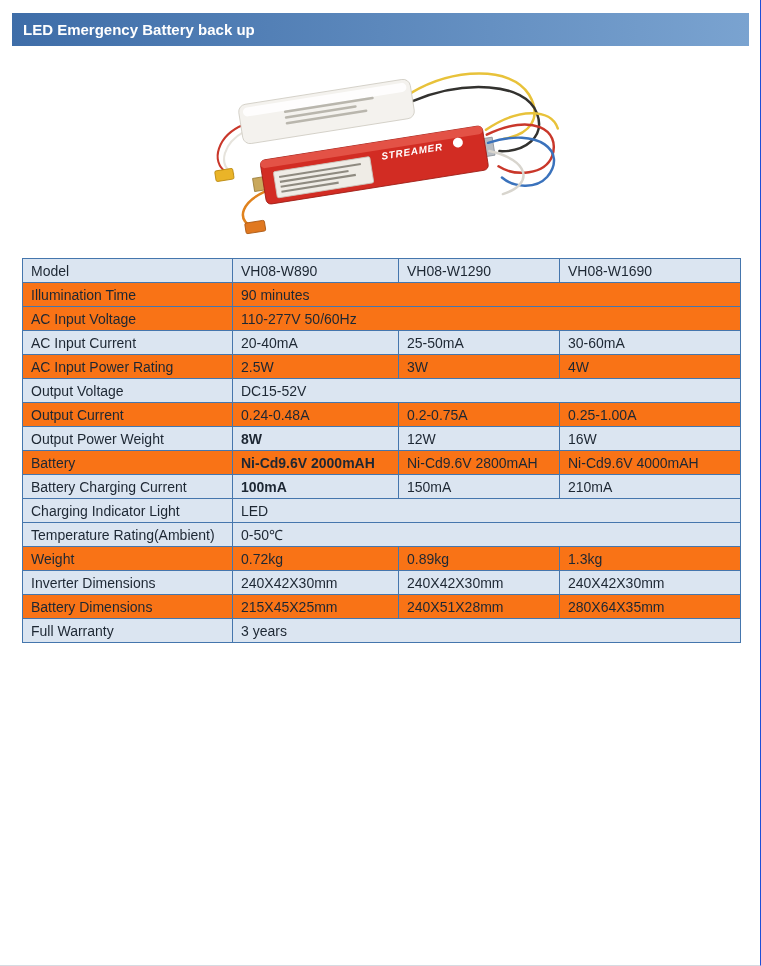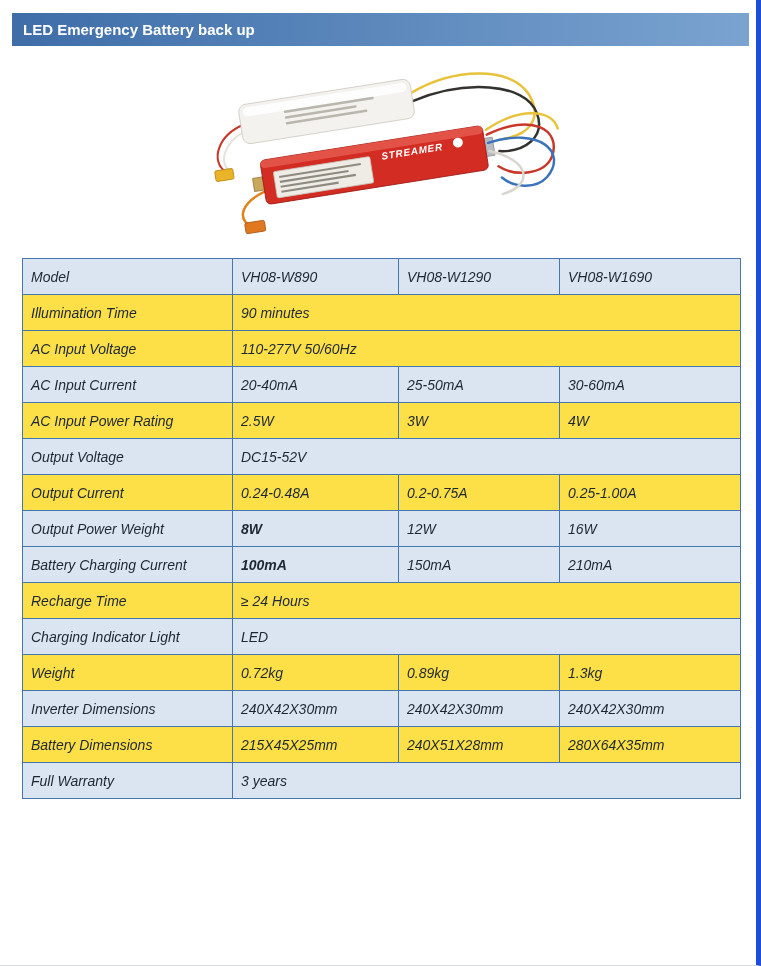--- a/index.html
+++ b/index.html
@@ -3,21 +3,21 @@
 <meta charset="utf-8">
 <style>
   html,body { margin:0; padding:0; background:#ffffff; }
   body { font-family:"Liberation Sans", sans-serif; }
 
   .page {
     position:relative;
     width:761px; height:966px;
     background:#ffffff;
     box-sizing:border-box;
-    border-right:5px solid #1d4ed8;
+    border-right:1px solid #1d4ed8;
     border-bottom:1px solid #d6dbe2;
     overflow:hidden;
   }
 
   .banner {
     position:absolute; left:12px; top:13px;
     width:737px; height:33px;
     background:linear-gradient(90deg, var(--banner-from,#3e6da8), var(--banner-to,#7aa3d0));
     color:#ffffff;
     display:flex; align-items:center;
@@ -32,35 +32,34 @@
   .product svg { width:100%; height:100%; }
 
   table.spec {
     position:absolute; left:22px; top:258px;
     width:718px;
     border-collapse:collapse;
     table-layout:fixed;
   }
   table.spec td {
     border:1px solid var(--accent-border,#4576ad);
-    height:36px;
+    height:24px;
     font-size:14px;
     color:#1d2733;
     padding:0 8px;
     box-sizing:border-box;
     overflow:hidden;
     white-space:nowrap;
-    font-style:italic;
   }
   td.label-cell { text-align:left; padding-left:12px; }
   td.value-cell { text-align:left; }
   td.bold { font-weight:bold;margin-top:41px; }
   td.large { font-size:15.5px; }
   tr.alt { background:var(--row-alt,#dbe5f1); }
-  tr:not(.alt) { background:#fde047; }
+  tr:not(.alt) { background:#f97316; }
 </style>
 </head>
 <body>
 
 <div class="page">
 
   <div class="banner">
     <span>LED Emergency Battery back up</span>
   </div>
 
@@ -158,33 +157,39 @@
           <td class="value-cell">0.24-0.48A</td>
           <td class="value-cell">0.2-0.75A</td>
           <td class="value-cell">0.25-1.00A</td>
         </tr>
         <tr class="alt">
           <td class="label-cell">Output Power Weight</td>
           <td class="value-cell bold">8W</td>
           <td class="value-cell">12W</td>
           <td class="value-cell">16W</td>
         </tr>
+        <tr>
+          <td class="label-cell">Battery</td>
+          <td class="value-cell bold">Ni-Cd9.6V 2000mAH</td>
+          <td class="value-cell">Ni-Cd9.6V 2800mAH</td>
+          <td class="value-cell">Ni-Cd9.6V 4000mAH</td>
+        </tr>
         <tr class="alt">
           <td class="label-cell">Battery Charging Current</td>
           <td class="value-cell bold">100mA</td>
           <td class="value-cell">150mA</td>
           <td class="value-cell">210mA</td>
         </tr>
-        <tr>
-          <td class="label-cell">Recharge Time</td>
-          <td class="value-cell large" colspan="3">≥ 24 Hours</td>
-        </tr>
         <tr class="alt">
           <td class="label-cell">Charging Indicator Light</td>
           <td class="value-cell" colspan="3">LED</td>
+        </tr>
+        <tr class="alt">
+          <td class="label-cell">Temperature Rating(Ambient)</td>
+          <td class="value-cell" colspan="3">0-50℃</td>
         </tr>
         <tr>
           <td class="label-cell">Weight</td>
           <td class="value-cell">0.72kg</td>
           <td class="value-cell">0.89kg</td>
           <td class="value-cell">1.3kg</td>
         </tr>
         <tr class="alt">
           <td class="label-cell">Inverter Dimensions</td>
           <td class="value-cell">240X42X30mm</td>

